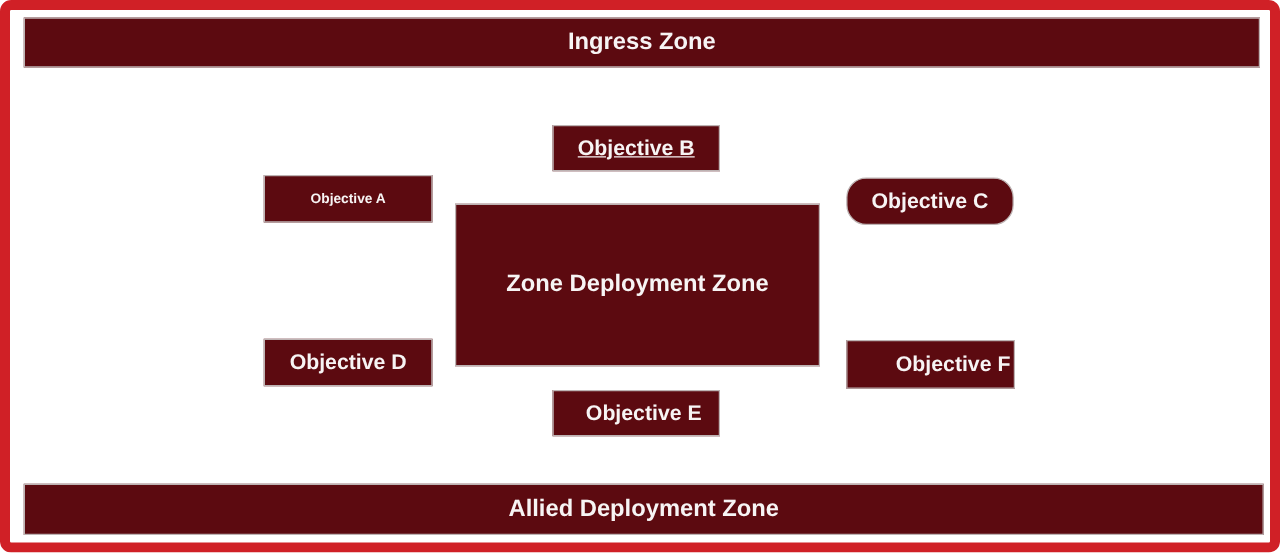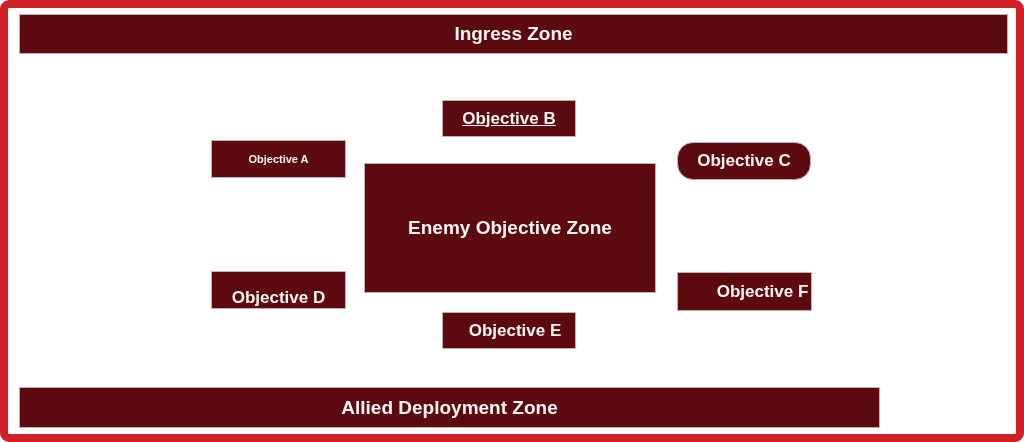--- a/index.html
+++ b/index.html
@@ -26,28 +26,28 @@
     color: var(--label_text, #f7f4f4);
     font-weight: bold;
     display: flex;
     align-items: center;
     justify-content: center;
     text-align: center;
     white-space: nowrap;
   }
   
   .ingress  { left: 11px;  top: 6px;   width: 989px; height: 40px; font-size: 19px; }
-  .allied   { left: 11px;  top: 379px; width: 861px; height: 41px; font-size: 19px; }
+  .allied   { left: 11px;  top: 379px; width: 992px; height: 41px; font-size: 19px; }
   
   .enemy    { left: 356px; top: 155px; width: 292px; height: 130px; font-size: 19px; }
   
   .obj-a    { left: 203px; top: 132px; width: 135px; height: 38px; font-size: 11px; }
   .obj-b    { left: 434px; top: 92px;  width: 134px; height: 37px; font-size: 17px; text-decoration: underline; }
   .obj-c    { left: 669px; top: 134px; width: 134px; height: 38px; font-size: 17px; border-radius: 16px; }
-  .obj-d    { left: 203px; top: 263px; width: 135px; height: 38px; font-size: 17px; align-items: flex-end; }
+  .obj-d    { left: 203px; top: 263px; width: 135px; height: 38px; font-size: 17px; }
   .obj-e    { left: 434px; top: 304px; width: 134px; height: 37px; font-size: 17px; padding-left: 12px; }
   .obj-f    { left: 669px; top: 264px; width: 135px; height: 39px; font-size: 17px; padding-left: 36px; }
 </style>
 </head>
 <body>
 
 <div class="canvas">
 
   <div class="zone-box ingress">
     <span>Ingress Zone</span>
@@ -59,21 +59,21 @@
 
   <div class="zone-box obj-a">
     <span>Objective A</span>
   </div>
 
   <div class="zone-box obj-c">
     <span>Objective C</span>
   </div>
 
   <div class="zone-box enemy">
-    <span>Enemy Objective Zone</span>
+    <span>Zone Deployment Zone</span>
   </div>
 
   <div class="zone-box obj-d">
     <span>Objective D</span>
   </div>
 
   <div class="zone-box obj-f">
     <span>Objective F</span>
   </div>
 

